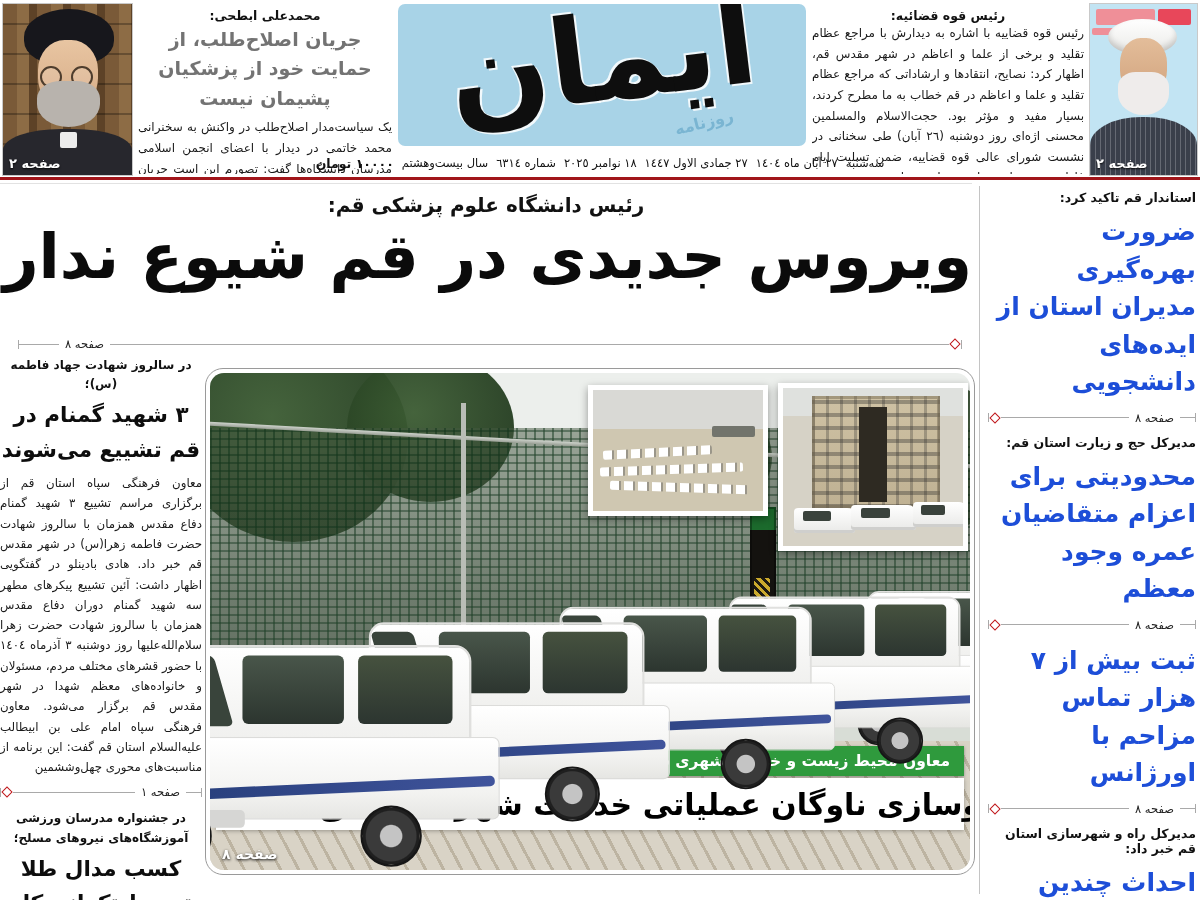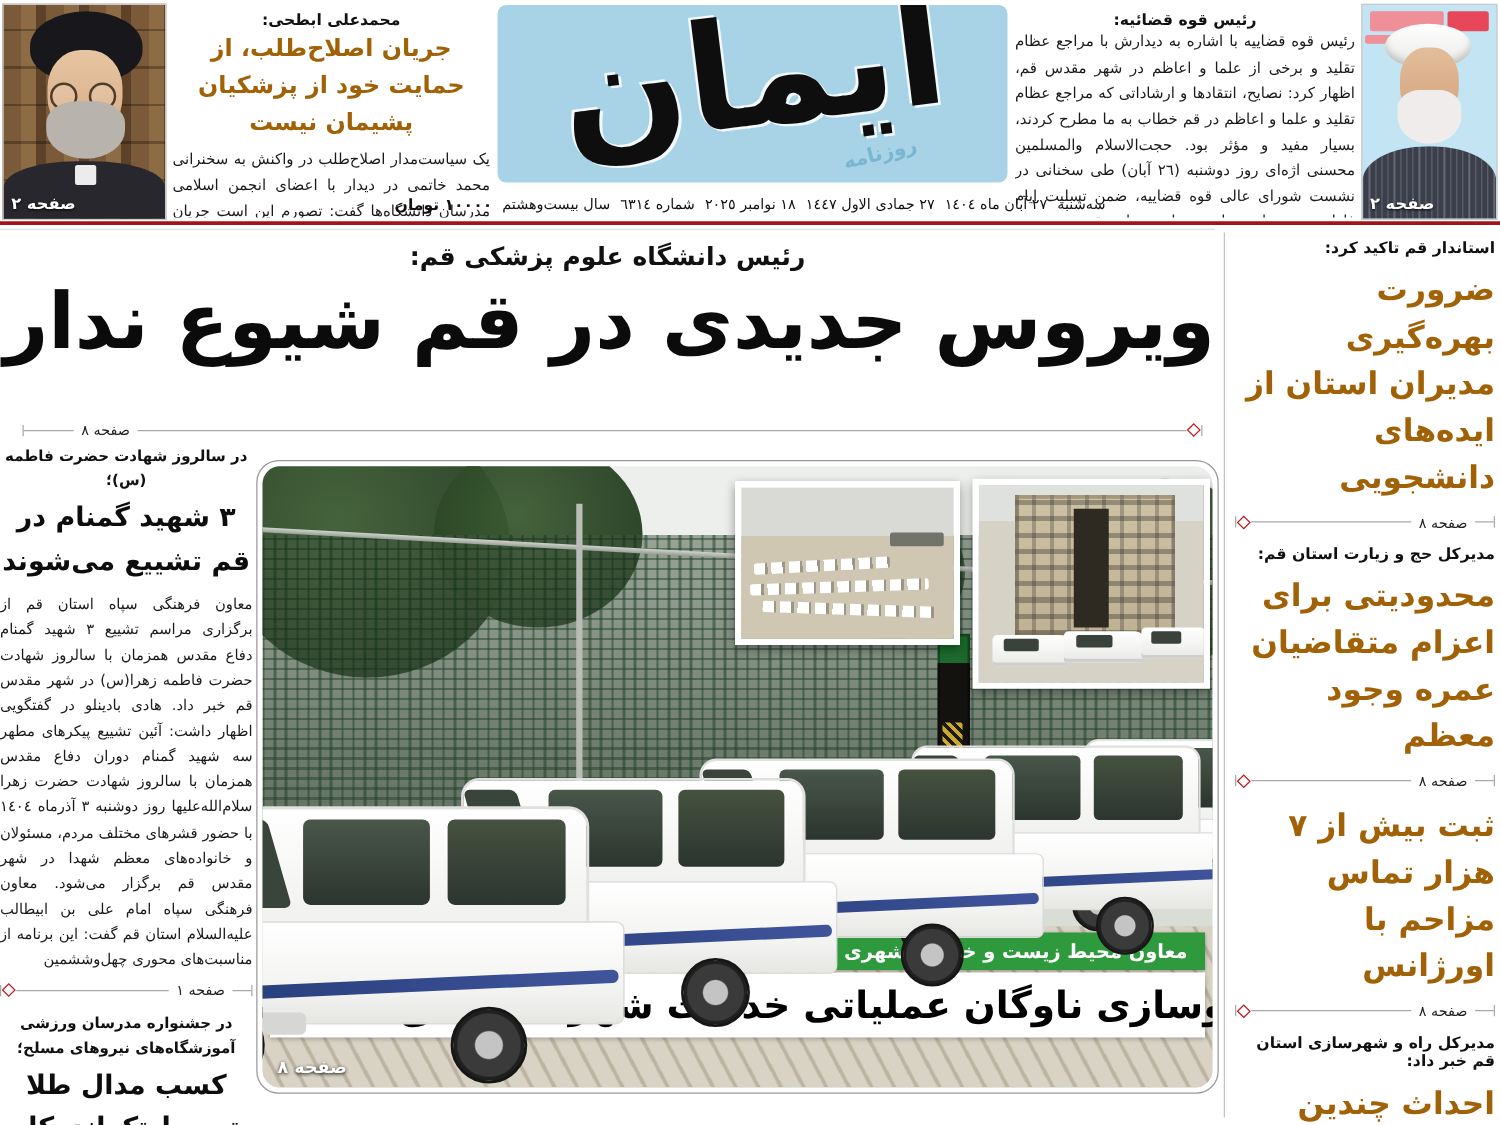--- a/index.html
+++ b/index.html
@@ -26,21 +26,21 @@
   .p-face { position:absolute; left:27%; top:21%; width:47%; height:40%; background:linear-gradient(#e8c5a2,#d7ac86); border-radius:44%; }
   .p-glass { position:absolute; top:36%; width:17%; height:13%; border:2px solid #4e3d2d; border-radius:50%; background:rgba(255,255,255,.12); }
   .p-glass.l { left:29%; } .p-glass.r { left:53%; }
   .p-beard-g { position:absolute; left:26%; top:45%; width:49%; height:27%; background:#b8b3ad; border-radius:38% 38% 50% 50%; }
   .p-robe-b { position:absolute; left:0; bottom:0; width:100%; height:27%; background:#27272d; border-radius:45% 45% 0 0; }
   .p-collar { position:absolute; left:44%; bottom:16%; width:13%; height:9%; background:#ececec; border-radius:2px; }
   .photo-page-label { position:absolute; left:6px; bottom:4px; color:#fff; font-size:13px; font-weight:700; text-shadow:0 1px 2px rgba(0,0,0,.9); direction:rtl; }
 
   .tl-article { position:absolute; left:138px; top:8px; width:254px; height:166px; overflow:hidden; }
   .tl-article .kicker { text-align:center; }
-  .tl-article h2 { font-size:19px; line-height:1.55; font-weight:800; color:#a16207; text-align:center; margin:2px 0 4px; }
+  .tl-article h2 { font-size:19px; line-height:1.55; font-weight:800; color:#737373; text-align:center; margin:2px 0 4px; }
 
   .logo-box { position:absolute; left:398px; top:4px; width:408px; height:142px; background:#a8d3e7; border-radius:7px; overflow:hidden; }
   .logo-text { position:absolute; left:0; right:0; top:-14px; text-align:center; font-size:118px; font-weight:900; color:#0e0e0e;
     transform:rotate(-7deg); letter-spacing:-4px; text-shadow:2px 2px 0 rgba(255,255,255,.85), -2px -2px 0 rgba(255,255,255,.85); }
   .logo-small { position:absolute; right:72px; bottom:14px; font-size:16px; color:#7ab5d2; transform:rotate(-14deg); font-weight:700; }
 
   .dateline { position:absolute; left:388px; top:150px; width:424px; height:26px; display:flex; direction:rtl;
     align-items:center; justify-content:center; font-size:11.5px; color:#111; white-space:nowrap; }
   .dateline .dot { width:4px; height:4px; background:#c0181c; margin:0 4px; display:inline-block; }
   .dateline .price { font-weight:800; font-size:12.5px; }
@@ -65,21 +65,21 @@
   .lead { position:absolute; left:0; top:183px; width:972px; height:170px; border-top:1px solid #e2e2e2; }
   .lead .kicker { text-align:center; font-size:20px; font-weight:700; margin-top:9px; }
   .lead h1 { font-size:62px; font-weight:900; color:#0b0b0b; text-align:center; line-height:1.3; white-space:nowrap; letter-spacing:-2px; margin-top:0; }
   .lead .pagelink { position:absolute; left:18px; right:10px; bottom:2px; }
 
   
   .vline { position:absolute; left:979px; top:186px; width:1px; height:708px; background:#c4c4c4; }
   .right-col { position:absolute; left:988px; top:190px; width:208px; height:708px; }
   .r-block { margin-bottom:10px; }
   .r-block .kicker { text-align:right; direction:rtl; padding-left:2px; }
-  .r-block h3 { direction:rtl; text-align:right; font-size:25px; line-height:1.5; font-weight:800; color:#a16207; margin:8px 0 10px; }
+  .r-block h3 { direction:rtl; text-align:right; font-size:25px; line-height:1.5; font-weight:800; color:#1d4ed8; margin:8px 0 10px; }
   .r-block .pagelink { margin-bottom:6px; }
 
   
   .left-col { position:absolute; left:0; top:356px; width:202px; height:540px; }
   .l-block .kicker { text-align:center; font-size:12px; line-height:1.6; }
   .l-block h3 { font-size:21.5px; line-height:1.6; font-weight:800; color:#0d0d0d; text-align:center; margin:4px 0 6px; }
   .l-block .body-text { font-size:11.8px; }
   .l-block .pagelink { margin:8px 0 10px; }
 
   
@@ -251,21 +251,21 @@
     <div class="r-block">
       <div class="kicker">مدیرکل راه و شهرسازی استان قم خبر داد:</div>
       <h3>احداث چندین بزرگراه در حوزه استحفاظی استان</h3>
 
     </div>
   </div>
 
   <div class="left-col fa">
 
     <div class="l-block">
-      <div class="kicker">در سالروز شهادت حضرت فاطمه (س)؛</div>
+      <div class="kicker">در سالروز شهادت جهاد فاطمه (س)؛</div>
       <h3>٣ شهید گمنام در قم تشییع می‌شوند</h3>
       <div class="body-text">معاون فرهنگی سپاه استان قم از برگزاری مراسم تشییع ٣ شهید گمنام دفاع مقدس همزمان با سالروز شهادت حضرت فاطمه زهرا(س) در شهر مقدس قم خبر داد. هادی بادینلو در گفتگویی اظهار داشت: آئین تشییع پیکرهای مطهر سه شهید گمنام دوران دفاع مقدس همزمان با سالروز شهادت حضرت زهرا سلام‌الله‌علیها روز دوشنبه ٣ آذرماه ١٤٠٤ با حضور قشرهای مختلف مردم، مسئولان و خانواده‌های معظم شهدا در شهر مقدس قم برگزار می‌شود. معاون فرهنگی سپاه امام علی بن ابیطالب علیه‌السلام استان قم گفت: این برنامه از مناسبت‌های محوری چهل‌وششمین</div>
       <div class="pagelink">
         <i class="pl-tick"></i>
         <i class="pl-diamond"></i>
         <i class="pl-line"></i>
         <span class="pl-text">صفحه ١</span>
         <i class="pl-line s15"></i>
         <i class="pl-tick"></i>
       </div>

